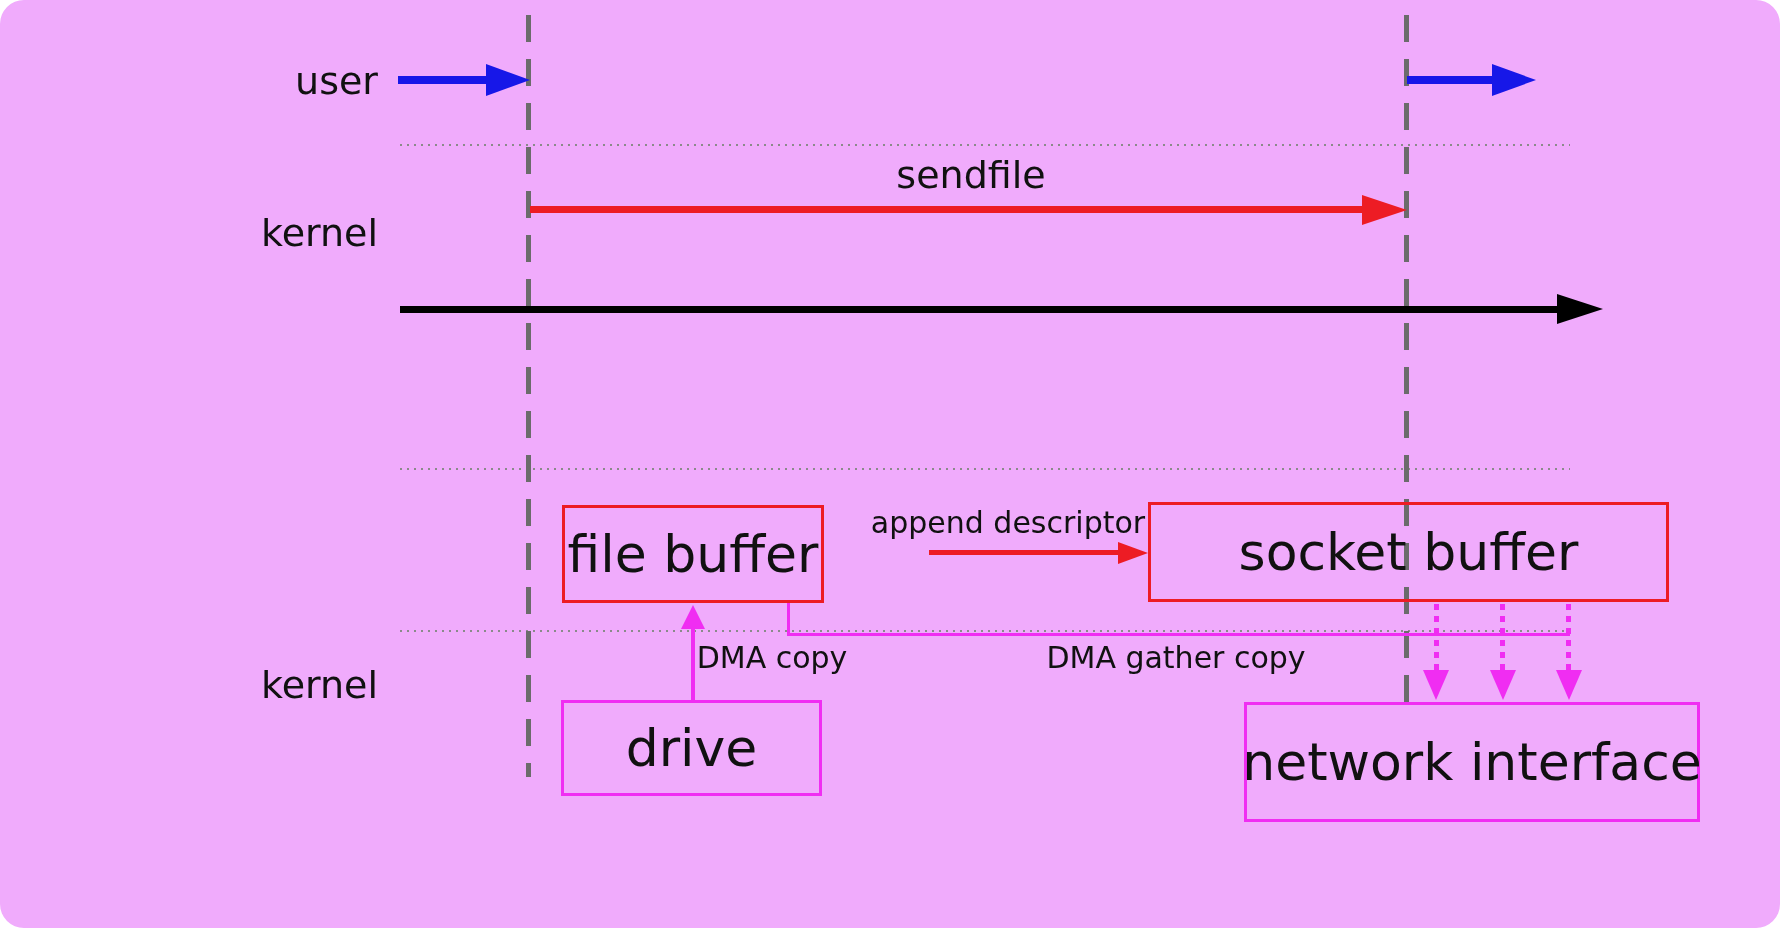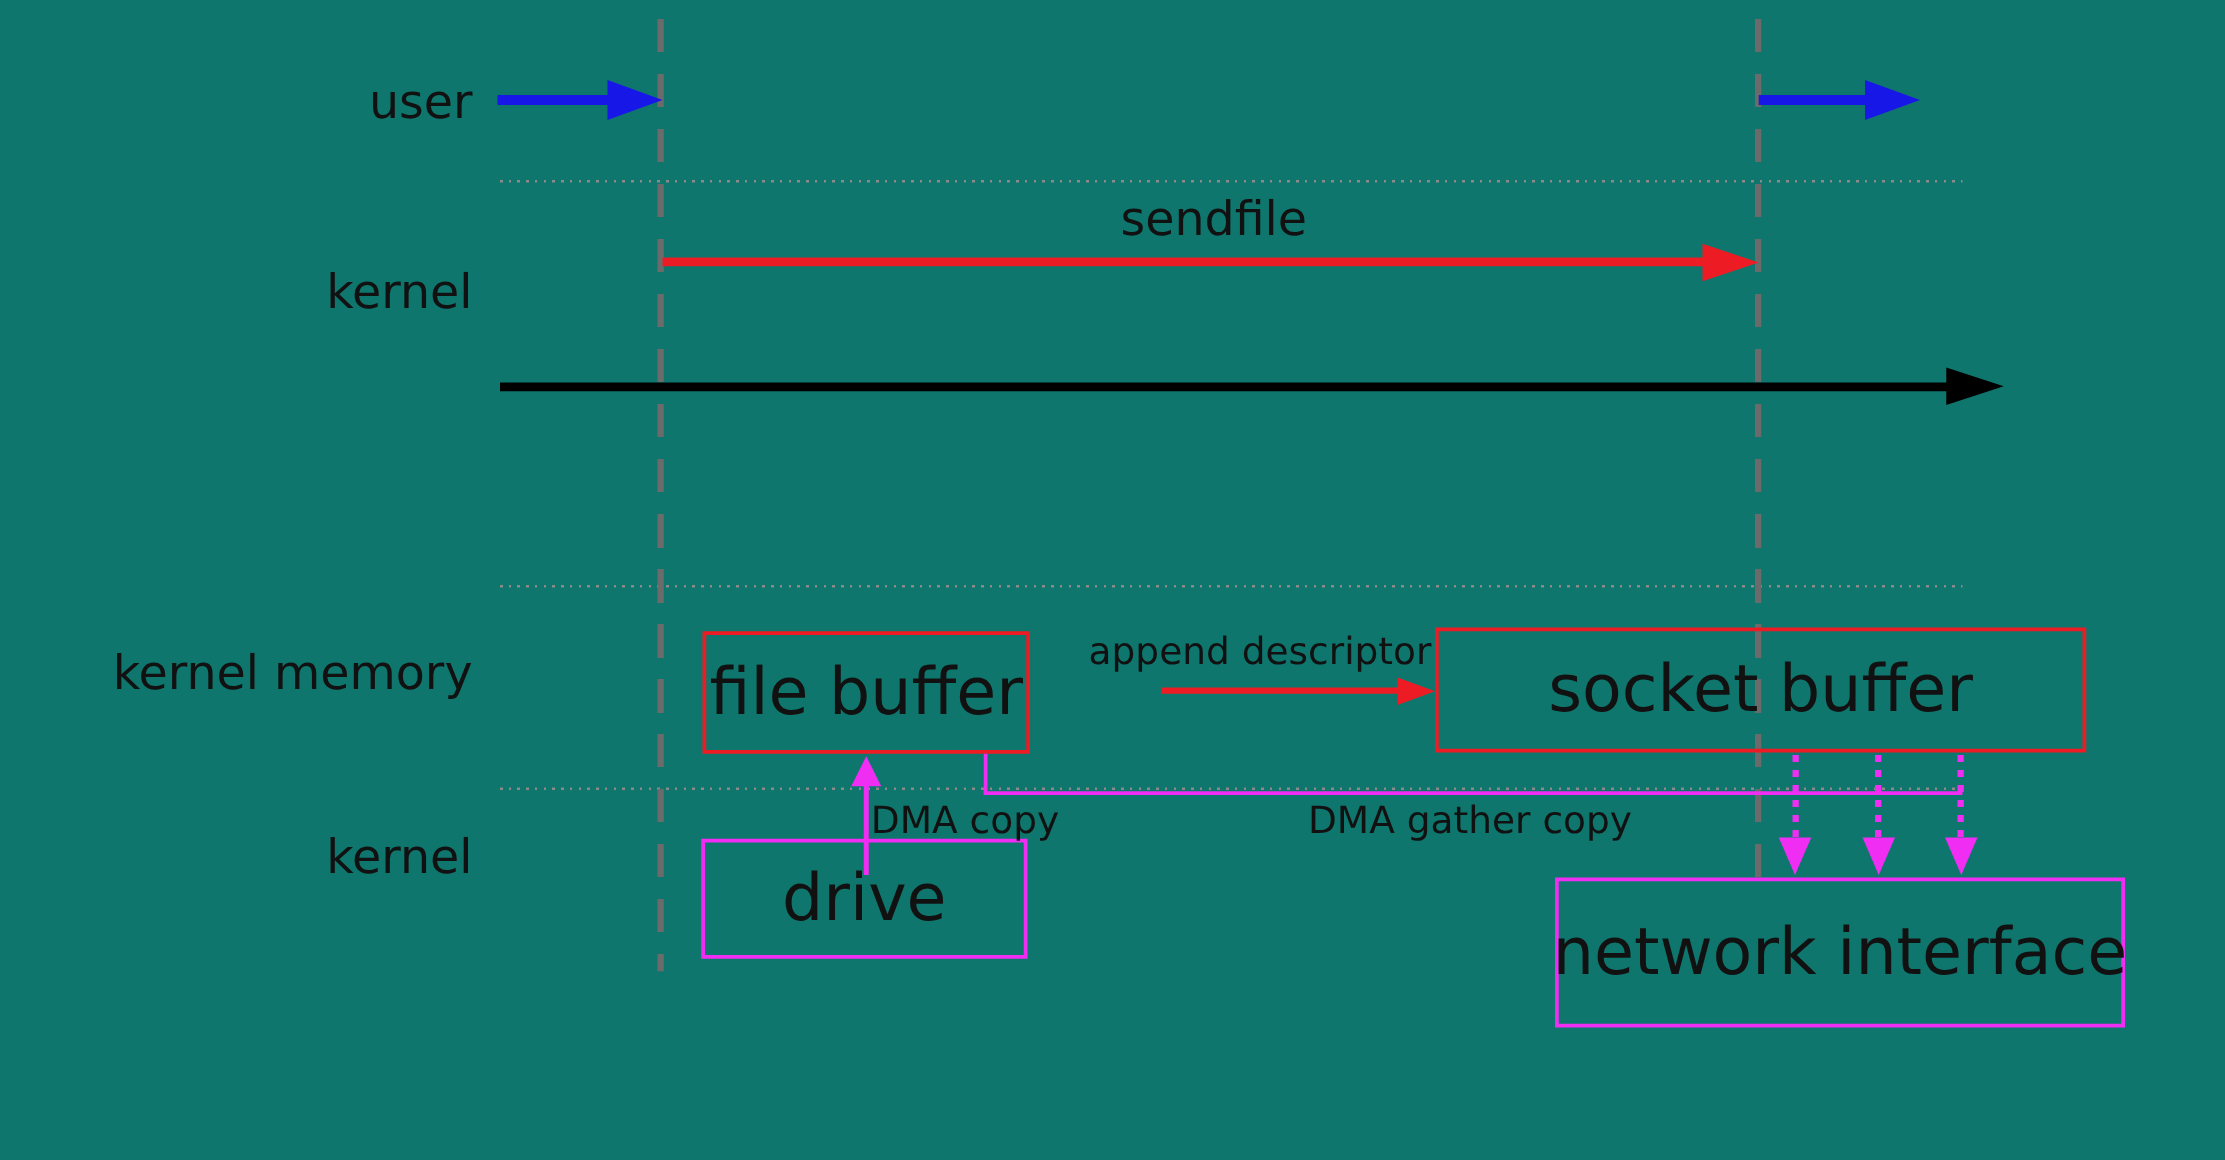--- a/index.html
+++ b/index.html
@@ -1,17 +1,17 @@
 <!DOCTYPE html>
 <html style="--blue: #1717e8; --red: #ed1c24; --magenta: #f02df2; --dash-gray: #6b6b6b; --dot-gray: #8a8a8a; --black: #000000;"><head>
 <meta charset="utf-8">
 <style>
   html,body{margin:0;padding:0;background:#fff;}
-  .stage{position:relative;width:1780px;height:928px;background:#0f766e;overflow:hidden;
-         font-family:"DejaVu Sans","Liberation Sans",sans-serif;}
+  .stage{position:relative;width:1780px;height:928px;background:#f0abfc;overflow:hidden;
+         font-family:"DejaVu Sans","Liberation Sans",sans-serif;border-radius:24px;}
 
   
   .rowlabel{position:absolute;left:0;width:378px;text-align:right;font-size:38px;color:#111;
             transform:translateY(-54%);white-space:nowrap;}
   .biglabel{position:absolute;transform:translate(-50%,-50%);font-size:38px;color:#111;white-space:nowrap;}
   .smalllabel{position:absolute;transform:translate(-50%,-50%);font-size:30px;color:#111;white-space:nowrap;}
   .boxlabel{display:flex;align-items:center;justify-content:center;width:100%;height:100%;
             font-size:52px;color:#111;white-space:nowrap;}
 
   
@@ -64,21 +64,20 @@
 
   <div class="dot-h" style="left:400px;top:144px;width:1170px;"></div>
   <div class="dot-h" style="left:400px;top:468px;width:1170px;"></div>
   <div class="dot-h" style="left:400px;top:630px;width:1170px;"></div>
 
   <div class="dash-v" style="left:526px;top:15px;height:762px;"></div>
   <div class="dash-v" style="left:1404px;top:15px;height:690px;"></div>
 
   <div class="rowlabel" style="top:83px;">user</div>
   <div class="rowlabel" style="top:199px;margin-top:36px;">kernel</div>
-  <div class="rowlabel" style="top:540px;">kernel memory</div>
   <div class="rowlabel" style="top:687px;">kernel</div>
 
   <div class="shaft-h blue-shaft" style="left:398px;top:76px;width:92px;"></div>
   <div class="head head-right-blue" style="left:486px;top:64px;"></div>
   <div class="shaft-h blue-shaft" style="left:1407px;top:76px;width:88px;"></div>
   <div class="head head-right-blue" style="left:1492px;top:64px;"></div>
 
   <div class="biglabel" style="left:971px;top:175px;">sendfile</div>
   <div class="shaft-h red-shaft" style="left:530px;top:206px;width:836px;"></div>
   <div class="head head-right-red" style="left:1362px;top:195px;"></div>
@@ -90,21 +89,21 @@
   <div class="shaft-h append-shaft" style="left:929px;top:550px;width:192px;"></div>
   <div class="head head-right-append" style="left:1118px;top:542px;"></div>
 
   <div class="box box-red" style="left:562px;top:505px;width:262px;height:98px;">
     <div class="boxlabel">file buffer</div>
   </div>
   <div class="box box-red" style="left:1148px;top:502px;width:521px;height:100px;">
     <div class="boxlabel">socket buffer</div>
   </div>
 
-  <div class="box box-mag" style="left:561px;top:671px;width:261px;height:96px;">
+  <div class="box box-mag" style="left:561px;top:700px;width:261px;height:96px;">
     <div class="boxlabel">drive</div>
   </div>
   <div class="box box-mag" style="left:1244px;top:702px;width:456px;height:120px;">
     <div class="boxlabel">network interface</div>
   </div>
 
   <div class="shaft-v mag-shaft-v" style="left:691px;top:626px;height:74px;"></div>
   <div class="head head-up-mag" style="left:681px;top:605px;"></div>
   <div class="smalllabel" style="left:772px;top:657px;">DMA copy</div>
 

